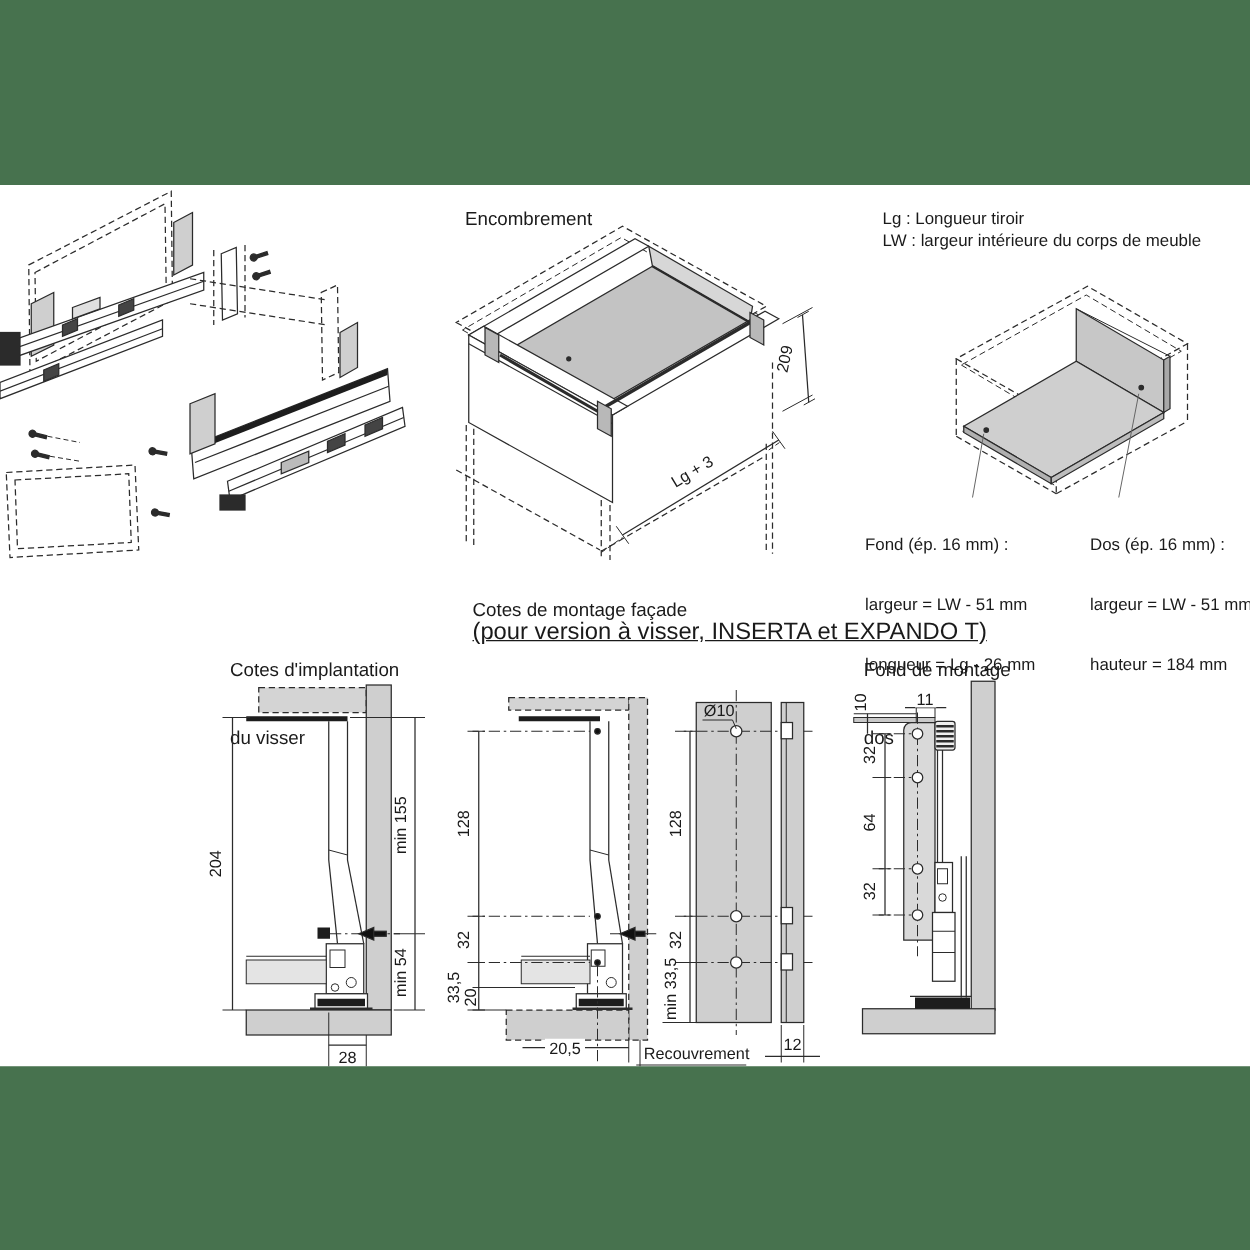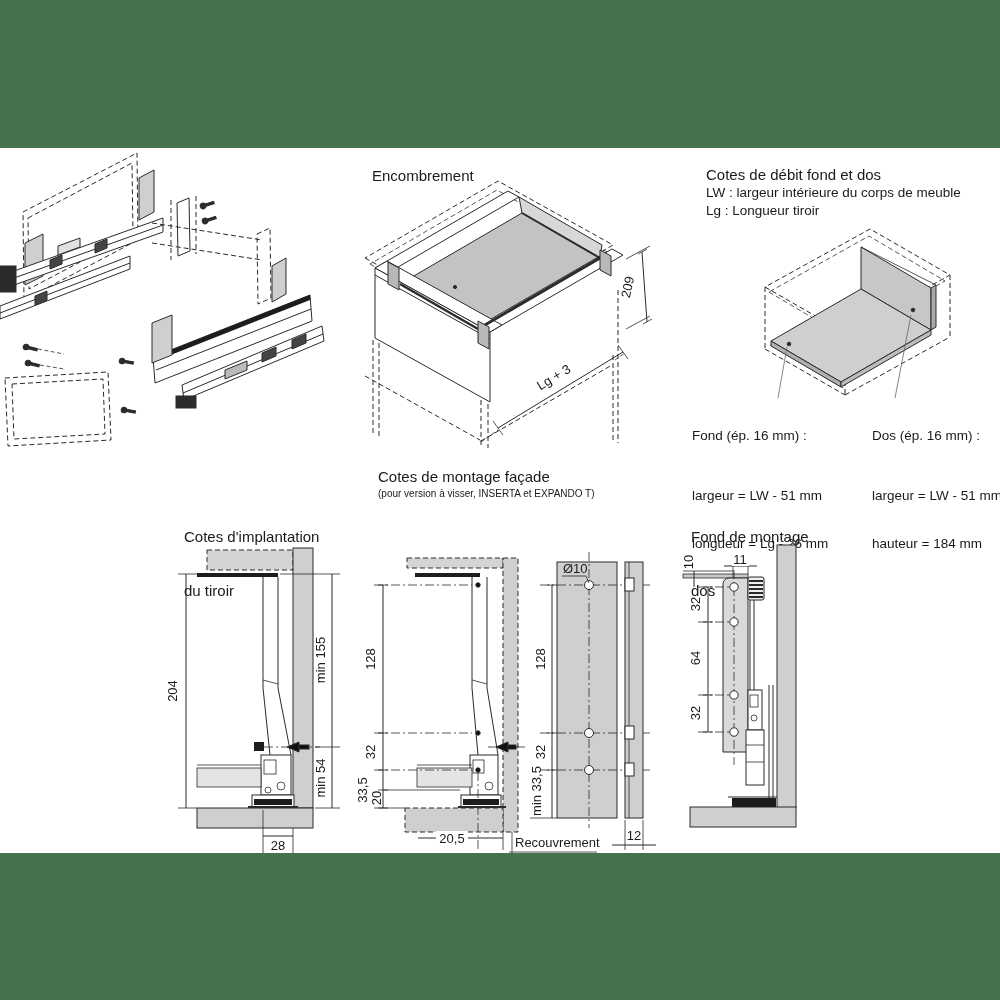--- a/index.html
+++ b/index.html
@@ -3,24 +3,24 @@
 <meta charset="utf-8">
 <style>
   html,body{margin:0;padding:0;}
   body{width:1000px;height:1000px;position:relative;background:#fff;
        font-family:"Liberation Sans","DejaVu Sans",sans-serif;color:#1a1a1a;overflow:hidden;}
   .band{position:absolute;left:0;width:1000px;}
   .band.top{top:0;height:148px;}
   .band.bottom{top:853px;height:147px;}
   .abs{position:absolute;}
   .sec-title{font-size:15px;font-weight:normal;line-height:18px;white-space:pre;}
-  .sec-sub{font-size:10px;line-height:16px;white-space:pre;}
+  .sec-sub{font-size:19px;line-height:16px;white-space:pre;text-decoration:underline;}
   .legend{font-size:13.5px;line-height:18px;white-space:pre;}
   .speccol{font-size:13.5px;line-height:16px;white-space:pre;}
-  .speccol .t{margin-bottom:12px;}
+  .speccol .t{margin-bottom:0;}
   svg{position:absolute;overflow:visible;}
   svg .ln{stroke:#2b2b2b;stroke-width:1;fill:none;}
   svg .thin{stroke-width:0.8;}
   svg .dash{stroke-dasharray:5 3;}
   svg .dash2{stroke-dasharray:4 2.5;}
   svg .dashdot{stroke-dasharray:9 3 2 3;}
   svg text{font-family:"Liberation Sans","DejaVu Sans",sans-serif;font-size:13px;fill:#1a1a1a;stroke:none;}
   svg .gfill{fill:#cfcfcf;}
   svg .dark{fill:#1d1d1d;stroke:none;}
 </style>
@@ -144,23 +144,22 @@
       <line class="thin" x1="133" y1="241" x2="143" y2="255"></line>
       <line class="thin" x1="258" y1="165" x2="268" y2="179"></line>
       <line class="dash2 thin" x1="121" y1="262" x2="138" y2="250"></line>
       <line class="dash2 thin" x1="255" y1="180" x2="265" y2="173"></line>
       <text text-anchor="middle" transform="rotate(-31 196 201)" x="196" y="201" font-size="14">Lg + 3</text>
     </g>
   </g>
 </svg>
 
 <div class="abs" style="left:706px;top:166px">
-  <div class="sec-title">Cotes de débit fond et dos</div>
+  <div class="legend">Lg : Longueur tiroir</div>
   <div class="legend">LW : largeur intérieure du corps de meuble</div>
-  <div class="legend">Lg : Longueur tiroir</div>
 </div>
 
 <svg style="left:735px;top:225px" width="250" height="175" viewBox="0 0 250 175">
   <g class="ln">
     <g>
       <polygon class="dash" points="30,62 110,108 215,50 135,4"></polygon>
       <polygon class="dash thin" points="34,67 110,112 210,56 134,11"></polygon>
       <line class="dash" x1="30" y1="62" x2="30" y2="124"></line>
       <line class="dash" x1="110" y1="108" x2="110" y2="170"></line>
       <line class="dash" x1="215" y1="50" x2="215" y2="112"></line>
@@ -191,23 +190,23 @@
   <div>longueur = Lg - 26 mm</div>
 </div>
 <div class="abs speccol" style="left:872px;top:396px">
   <div class="t">Dos (ép. 16 mm) :</div>
   <div>largeur = LW - 51 mm</div>
   <div>hauteur = 184 mm</div>
 </div>
 
 <div class="abs sec-title" style="left:184px;top:492px">
   <div>Cotes d'implantation</div>
-  <div>du tiroir</div>
-</div>
-<div class="abs" style="left:378px;top:468px">
+  <div>du visser</div>
+</div>
+<div class="abs" style="left:378px;top:480px">
   <div class="sec-title">Cotes de montage façade</div>
   <div class="sec-sub">(pour version à visser, INSERTA et EXPANDO T)</div>
 </div>
 <div class="abs sec-title" style="left:691px;top:492px">
   <div>Fond de montage</div>
   <div>dos</div>
 </div>
 
 <svg style="left:148px;top:540px" width="207" height="320" viewBox="0 0 207 320">
   <g class="ln">

